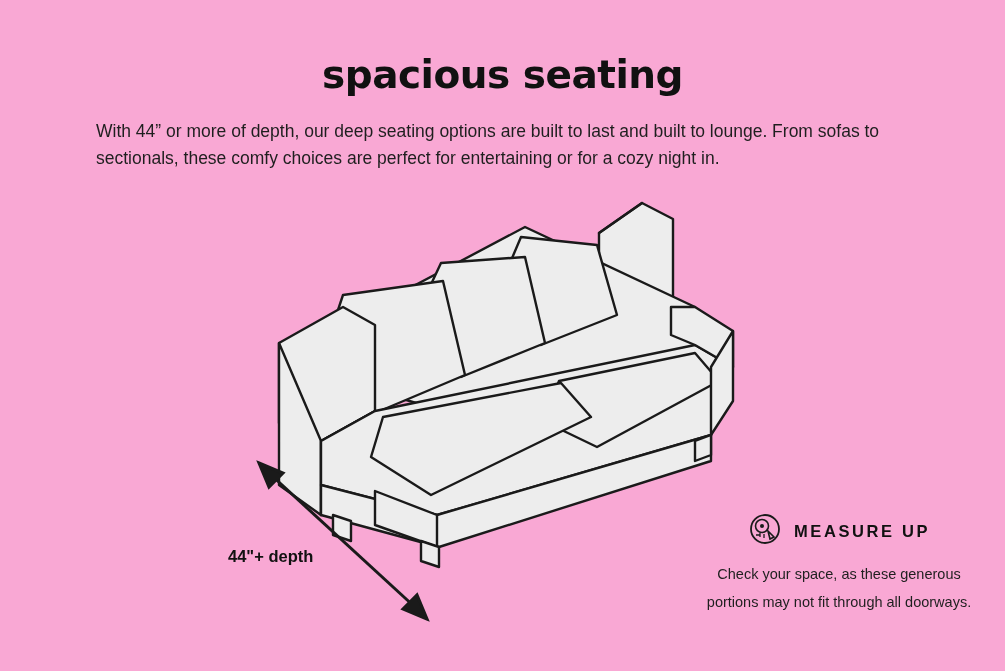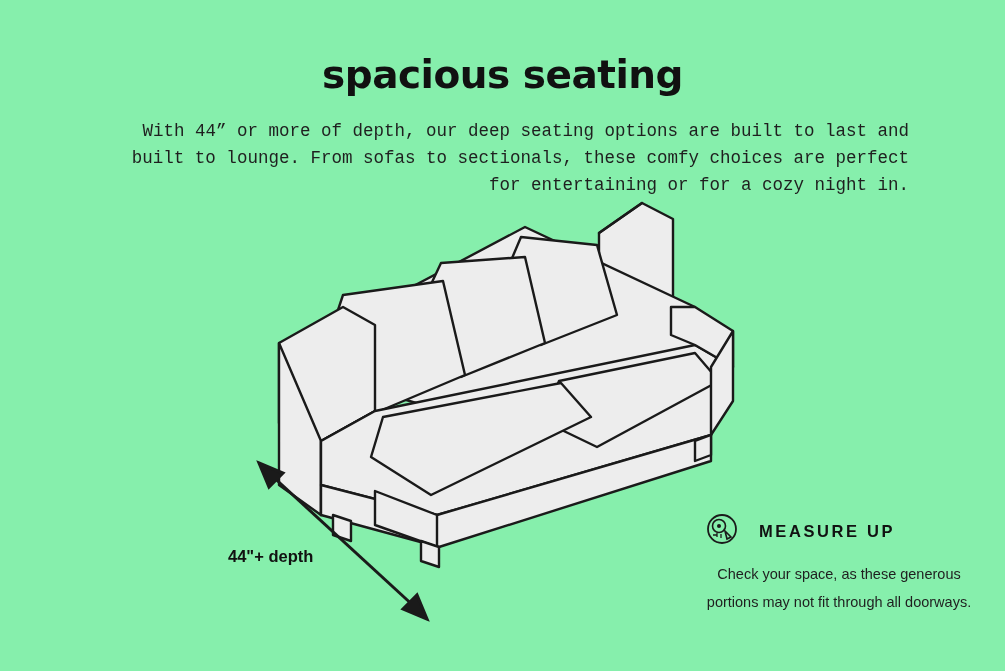--- a/index.html
+++ b/index.html
@@ -4,21 +4,21 @@
 <style>
   html, body {
     margin: 0;
     padding: 0;
     background: #ffffff;
   }
   #page {
     position: relative;
     width: 1005px;
     height: 671px;
-    background: #86efac;
+    background: #f9a8d4;
     overflow: hidden;
     font-family: "Liberation Sans", sans-serif;
     color: #1a1a1a;
   }
   #title {
     position: absolute;
     top: 52px;
     left: 0;
     width: 1005px;
     text-align: center;
@@ -26,25 +26,25 @@
     font-weight: bold;
     letter-spacing: -0.5px;
     color: #111111;
     font-family: "DejaVu Sans", sans-serif;
   }
   #subtitle {
     position: absolute;
     top: 118px;
     left: 96px;
     width: 813px;
-    text-align: right;
+    text-align: left;
     font-size: 17.5px;
     line-height: 27px;
     color: #1f1f1f;
-    font-family: Liberation Mono, monospace;
+    font-family: Liberation Sans, sans-serif;
   }
   #illustration {
     position: absolute;
     top: 185px;
     left: 225px;
     width: 560px;
     height: 450px;
   }
   #dimension-label {
     position: absolute;
@@ -58,21 +58,22 @@
   #measure-block {
     position: absolute;
     right: 32px;
     top: 512px;
     width: 268px;
     text-align: center;
   }
   #measure-head {
     display: flex;
     align-items: center;
-    gap: 20px;
+    justify-content: center;
+    gap: 12px;
     margin-bottom: 10px;
   }
   #measure-title {
     font-size: 16.5px;
     font-weight: bold;
     letter-spacing: 2.6px;
     color: #111111;
     font-family: "Liberation Sans", sans-serif;
   }
   #measure-body {

